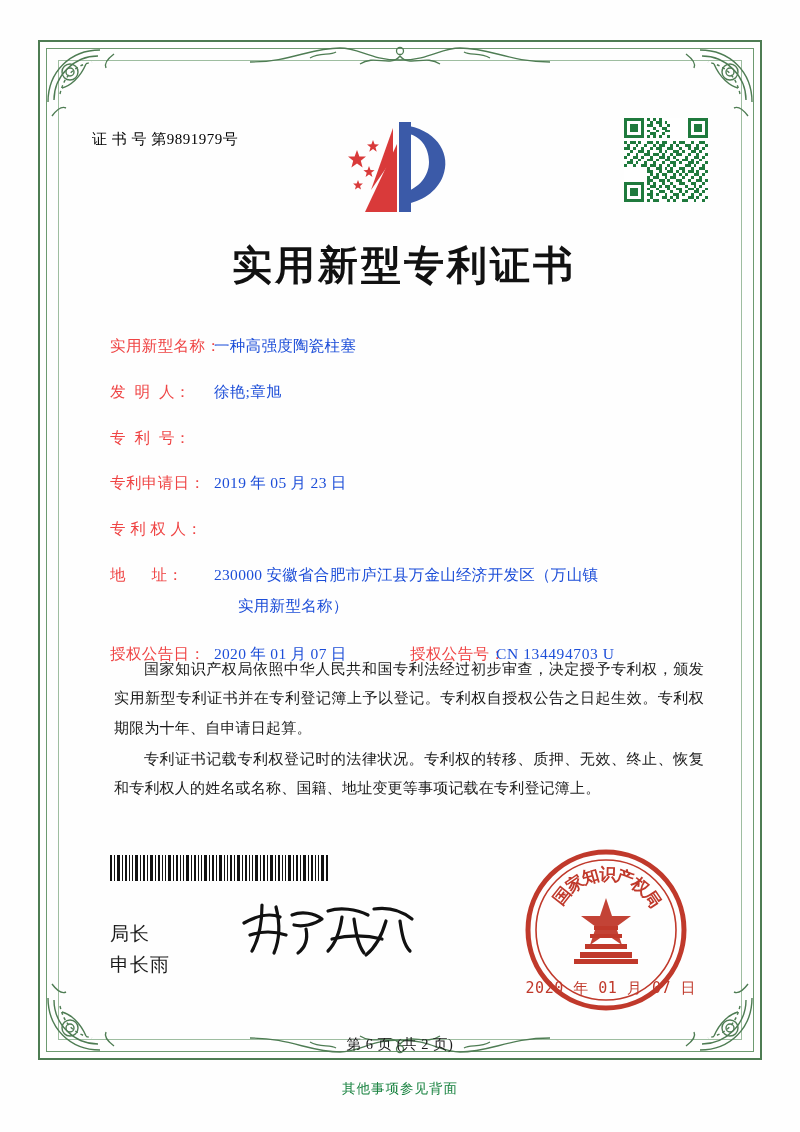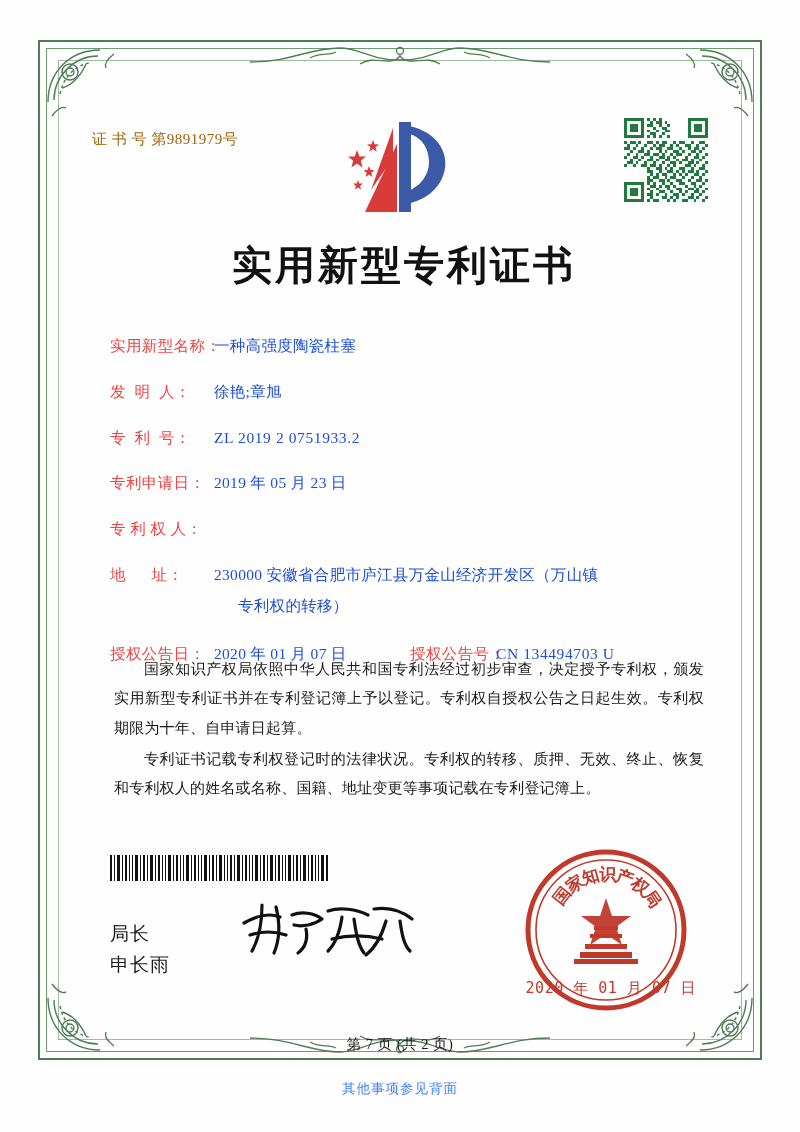--- a/index.html
+++ b/index.html
@@ -83,21 +83,21 @@
     right: 92px;
     top: 118px;
     height: 110px;
   }
   .cert-no {
     position: absolute;
     left: 0;
     top: 12px;
     font-size: 15px;
     letter-spacing: 0.5px;
-    color: #a16207;
+    color: #000000;
     white-space: nowrap;
   }
   .logo {
     position: absolute;
     left: 50%;
     transform: translateX(-50%);
     top: 0;
     width: 130px;
     height: 100px;
   }
@@ -255,21 +255,21 @@
     text-align: center;
     font-size: 14.5px;
     letter-spacing: 0.5px;
   }
   .footnote {
     position: absolute;
     left: 0; right: 0;
     top: 1080px;
     text-align: center;
     font-size: 13.5px;
-    color: #3b82f6;
+    color: #15803d;
     letter-spacing: 1px;
   }
 </style>
 </head>
 <body>
 
 <div class="page">
 
   <div class="frame-outer"></div>
   <div class="frame-inner"></div>
@@ -588,37 +588,36 @@
       <div class="f-value">一种高强度陶瓷柱塞</div>
     </div>
 
     <div class="field-row">
       <div class="f-label">发  明  人：</div>
       <div class="f-value">徐艳;章旭</div>
     </div>
 
     <div class="field-row">
       <div class="f-label">专  利  号：</div>
-      <div class="f-value mono-ish">ZL 2019 2 0751933.2</div>
     </div>
 
     <div class="field-row">
       <div class="f-label">专利申请日：</div>
       <div class="f-value">2019 年 05 月 23 日</div>
     </div>
 
     <div class="field-row">
       <div class="f-label">专 利 权 人：</div>
     </div>
 
     <div class="field-row">
       <div class="f-label">地      址：</div>
       <div class="f-value">
         <span>230000 安徽省合肥市庐江县万金山经济开发区（万山镇</span>
-        <span class="second-line">专利权的转移）</span>
+        <span class="second-line">实用新型名称）</span>
       </div>
     </div>
 
     <div class="grant-row">
       <div class="grant-left">
         <div class="f-label">授权公告日：</div>
         <div class="f-value">2020 年 01 月 07 日</div>
       </div>
       <div class="grant-right">
         <div class="f-label">授权公告号：</div>
@@ -743,16 +742,16 @@
         <text x="84" y="34" text-anchor="middle" transform="rotate(-16 84 84)">知</text>
         <text x="84" y="34" text-anchor="middle" transform="rotate(2 84 84)">识</text>
         <text x="84" y="34" text-anchor="middle" transform="rotate(20 84 84)">产</text>
         <text x="84" y="34" text-anchor="middle" transform="rotate(38 84 84)">权</text>
         <text x="84" y="34" text-anchor="middle" transform="rotate(56 84 84)">局</text>
       </g>
     </svg>
   </div>
   <div class="seal-date">2020 年 01 月 07 日</div>
 
-  <div class="page-num">第 7 页 (共 2 页)</div>
+  <div class="page-num">第 6 页 (共 2 页)</div>
   <div class="footnote">其他事项参见背面</div>
 
 </div>
 
 </body></html>

